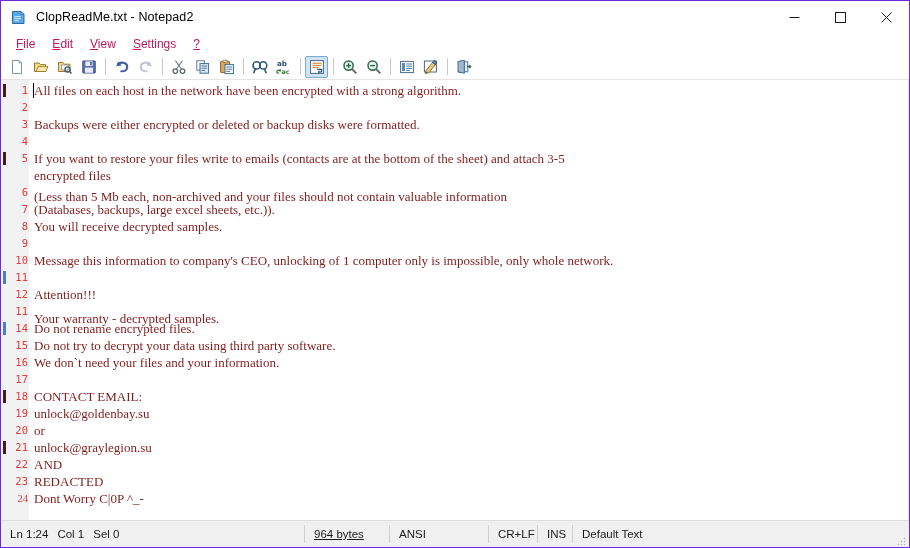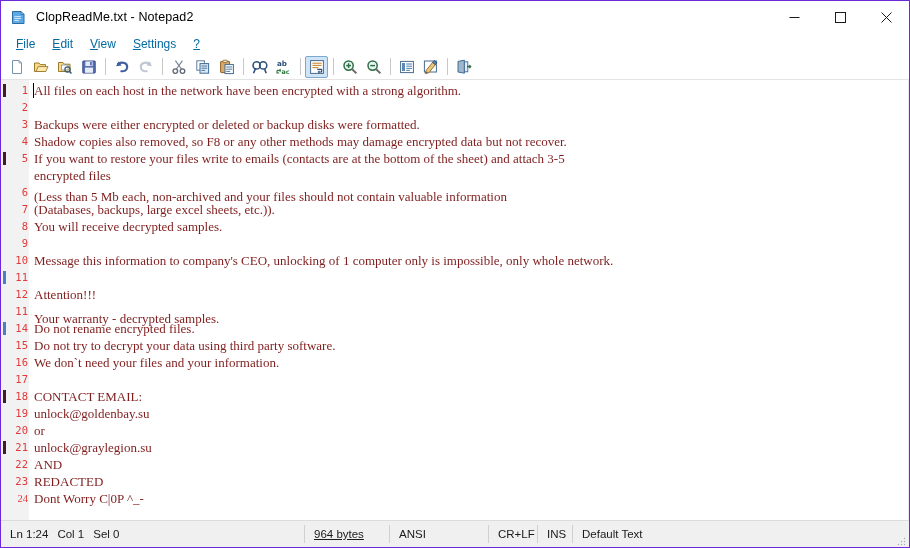--- a/index.html
+++ b/index.html
@@ -72,21 +72,21 @@
   .menubar {
     height: 21px;
     min-height: 21px;
     background: #ffffff;
     display: flex;
     align-items: center;
     padding-left: 7px;
   }
   .menu-item {
     font-size: 12px;
-    color: #0369a1;
+    color: #be185d;
     padding: 2px 9px 2px 8px;
     cursor: default;
     white-space: nowrap;
   }
   .menu-item u { text-decoration: underline; }
 
   
   .toolbar {
     height: 25px;
     min-height: 25px;
@@ -484,21 +484,20 @@
         <div class="ln" style="top: 359px;">21</div>
         <div class="ln" style="top: 376px;">22</div>
         <div class="ln" style="top: 393px;">23</div>
         <div class="ln" style="top: 410px; font-family: Liberation Serif, serif;">24</div>
       </div>
     <div class="text-col" id="textCol">
       <div class="vscroll-edge"></div>
     <div class="tx" style="top: 2px;">All files on each host in the network have been encrypted with a strong algorithm.</div>
         <div class="tx" style="top: 19px;"></div>
         <div class="tx" style="top: 36px;">Backups were either encrypted or deleted or backup disks were formatted.</div>
-        <div class="tx" style="top: 53px;">Shadow copies also removed, so F8 or any other methods may damage encrypted data but not recover.</div>
         <div class="tx" style="top: 70px;">If you want to restore your files write to emails (contacts are at the bottom of the sheet) and attach 3-5</div>
         <div class="tx" style="top: 87px;">encrypted files</div>
         <div class="tx" style="top: 108px;">(Less than 5 Mb each, non-archived and your files should not contain valuable information</div>
         <div class="tx" style="top: 121px;">(Databases, backups, large excel sheets, etc.)).</div>
         <div class="tx" style="top: 138px;">You will receive decrypted samples.</div>
         <div class="tx" style="top: 155px;"></div>
         <div class="tx" style="top: 172px;">Message this information to company's CEO, unlocking of 1 computer only is impossible, only whole network.</div>
         <div class="tx" style="top: 189px;"></div>
         <div class="tx" style="top: 206px;">Attention!!!</div>
         <div class="tx" style="top: 210px; margin-top: 20px;">Your warranty - decrypted samples.</div>

